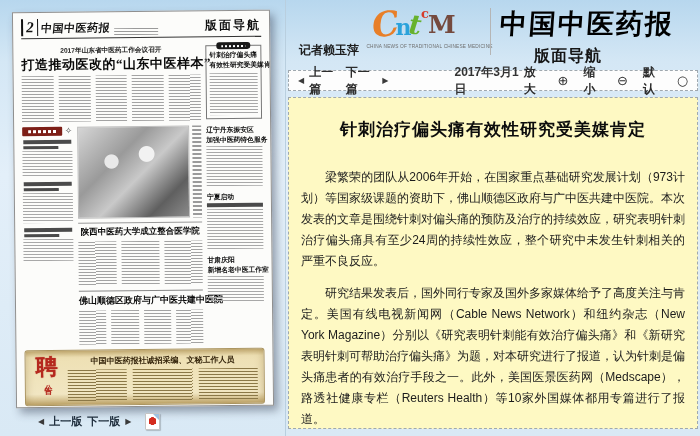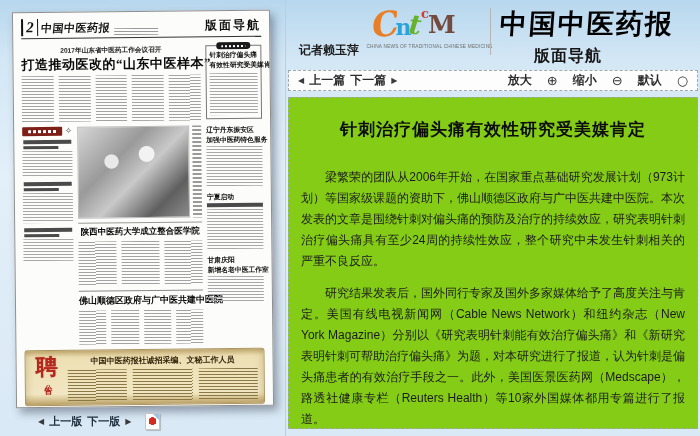--- a/index.html
+++ b/index.html
@@ -85,21 +85,21 @@
   .logo-tagline{font-size:7px;color:#6d6d6d;letter-spacing:.3px;white-space:nowrap;transform:scale(.68);transform-origin:50% 0;margin-top:-2px;}
   .hdr-divider{position:absolute;left:204px;top:8px;height:47px;border-left:1px solid #b5b5b5;}
   .site-title{position:absolute;left:214px;top:6px;font:900 27px "DejaVu Serif",serif;color:#000;letter-spacing:2px;transform:skewX(-4deg);white-space:nowrap;}
   .nav-label{position:absolute;left:248px;top:46px;font-size:16px;font-weight:900;color:#151515;letter-spacing:1px;}
   .toolbar{position:absolute;left:2px;right:3px;top:70px;height:21px;background:#fdfdfd;border:1px dashed #9fa8af;
     display:flex;align-items:center;padding:0 9px;box-sizing:border-box;font-size:12px;font-weight:bold;color:#2c2c2c;}
   .tb-group{display:flex;align-items:center;gap:5px;}
   .tb-date{margin-left:66px;font-weight:bold;color:#333;}
   .tb-zoom{margin-left:auto;display:flex;align-items:center;gap:15px;}
   .zicon{font-family:"DejaVu Sans",sans-serif;font-size:13px;font-weight:normal;color:#2c2c2c;line-height:1;}
-  .article-box{position:absolute;left:2px;right:3px;top:97px;bottom:7px;background:#84cc16;border:1px dashed #9fa8af;
+  .article-box{position:absolute;left:2px;right:3px;top:97px;bottom:7px;background:#fef9c3;border:1px dashed #9fa8af;
     box-sizing:border-box;padding:20px 12px 0;overflow:hidden;}
   .article-title{text-align:center;font-size:17px;font-weight:900;color:#0d0d0d;letter-spacing:1px;}
   .article-body{margin-top:26px;font-size:12px;line-height:21px;color:#1c1c1c;text-align:justify;}
   .article-body p{margin:0 0 11px;text-indent:2em;}
 </style>
 </head>
 <body>
 
 <div class="left-panel">
   <div class="paper">
@@ -249,20 +249,21 @@
     <div class="nav-label">版面导航</div>
   </div>
 
   <div class="toolbar">
     <span class="tb-group">
       <span class="arrow">◀</span>
       <span>上一篇</span>
       <span>下一篇</span>
       <span class="arrow">▶</span>
     </span>
+    <span class="tb-date">2017年3月1日</span>
     <span class="tb-zoom">
       <span>放大</span>
       <span class="zicon">⊕</span>
       <span>缩小</span>
       <span class="zicon">⊖</span>
       <span>默认</span>
       <span class="zicon">○</span>
     </span>
   </div>
 

